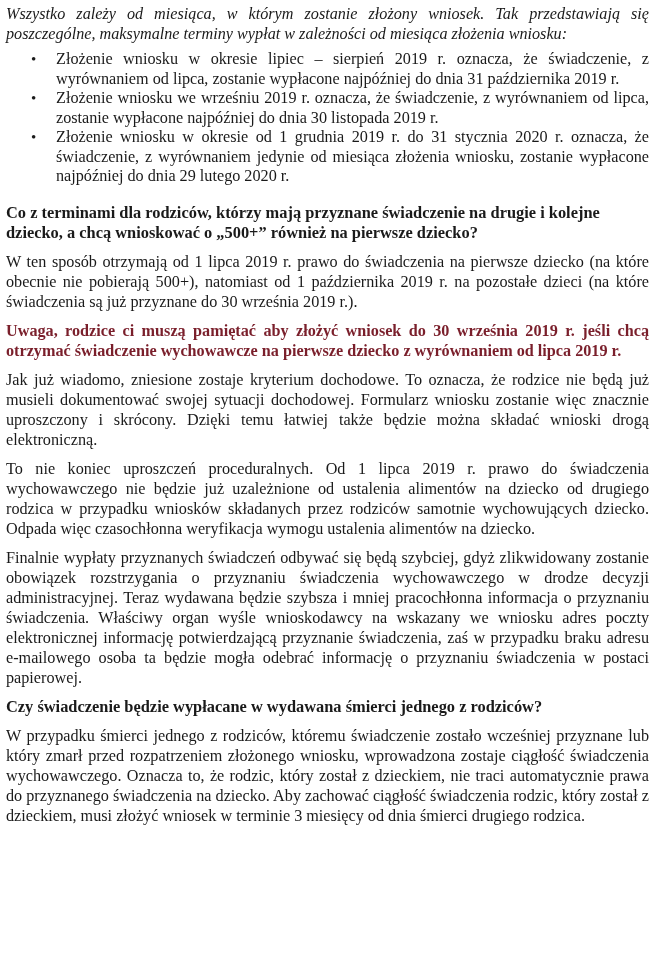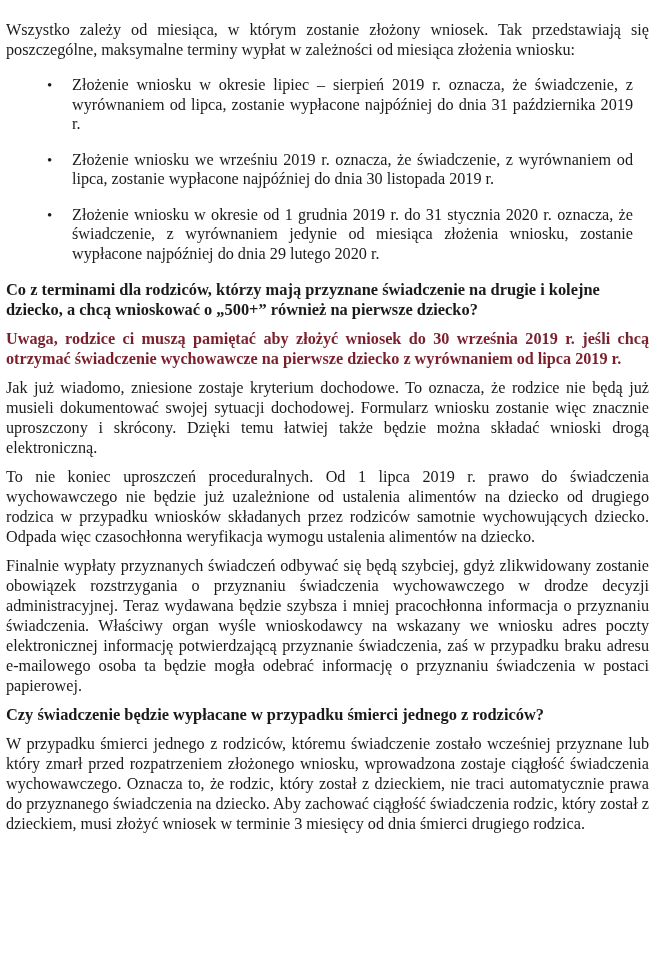--- a/index.html
+++ b/index.html
@@ -14,32 +14,32 @@
       padding: 0 8px 0 6px;
       box-sizing: border-box;
       width: 657px;
     }
     p {
       margin: 0;
       font-size: 16.2px;
       line-height: 20px;
       text-align: justify;
     }
-    .p-intro { padding-top: 20px; }
+    .p-intro { padding-top: 4px; font-style: italic; }
     ul.bullets {
       margin: 6px 0 0 0;
       padding: 0 0 0 50px;
       list-style: none;
     }
     ul.bullets li {
       position: relative;
       font-size: 16.2px;
       line-height: 19.5px;
       text-align: justify;
-      margin: 16px;
+      margin: 0;
     }
     ul.bullets li::before {
       content: "\2022";
       position: absolute;
       left: -25px;
       top: 0;
       font-size: 15px;
     }
     h2 {
       font-size: 16.4px;
@@ -59,22 +59,23 @@
 
   <p class="p-intro">Wszystko zależy od miesiąca, w którym zostanie złożony wniosek. Tak przedstawiają się poszczególne, maksymalne  terminy wypłat w zależności od miesiąca złożenia wniosku:</p>
 
   <ul class="bullets">
     <li>Złożenie wniosku w okresie lipiec – sierpień 2019 r. oznacza, że świadczenie, z wyrównaniem od lipca, zostanie wypłacone najpóźniej do dnia 31 października 2019 r.</li>
     <li>Złożenie wniosku we wrześniu 2019 r. oznacza, że świadczenie, z wyrównaniem od lipca, zostanie wypłacone najpóźniej do dnia 30 listopada 2019 r.</li>
     <li>Złożenie wniosku w okresie od 1 grudnia 2019 r. do 31 stycznia 2020 r. oznacza, że świadczenie, z wyrównaniem jedynie od miesiąca złożenia wniosku, zostanie wypłacone najpóźniej do dnia 29 lutego 2020 r.</li>
   </ul>
 
   <h2 class="gap-s">Co z terminami dla rodziców, którzy mają przyznane świadczenie na drugie i kolejne dziecko, a chcą wnioskować o „500+” również na pierwsze dziecko?</h2>
+  <p class="gap-m">W ten sposób otrzymają od 1 lipca 2019 r. prawo do świadczenia na pierwsze dziecko (na które obecnie nie pobierają 500+), natomiast od 1 października 2019 r.  na pozostałe dzieci (na które świadczenia są już przyznane do 30 września 2019 r.).</p>
   <p class="gap-m warning">Uwaga, rodzice ci muszą pamiętać aby złożyć wniosek do 30 września 2019 r.  jeśli chcą otrzymać świadczenie wychowawcze na pierwsze dziecko z wyrównaniem od lipca 2019 r.</p>
 
   <p class="gap-m">Jak już wiadomo, zniesione zostaje kryterium dochodowe. To oznacza, że  rodzice nie będą już musieli dokumentować swojej sytuacji dochodowej. Formularz wniosku zostanie więc znacznie uproszczony i skrócony. Dzięki temu łatwiej także będzie można składać wnioski drogą elektroniczną.</p>
   <p class="gap-m">To nie koniec uproszczeń proceduralnych. Od 1 lipca 2019 r. prawo do świadczenia wychowawczego nie będzie już uzależnione od ustalenia alimentów na dziecko od drugiego rodzica w przypadku wniosków składanych przez rodziców samotnie wychowujących dziecko. Odpada więc czasochłonna weryfikacja wymogu ustalenia alimentów na dziecko.</p>
   <p class="gap-m">Finalnie wypłaty przyznanych świadczeń odbywać się będą szybciej, gdyż zlikwidowany zostanie obowiązek rozstrzygania o przyznaniu świadczenia wychowawczego w drodze decyzji administracyjnej. Teraz  wydawana będzie szybsza i mniej pracochłonna informacja o przyznaniu świadczenia. Właściwy organ wyśle wnioskodawcy na wskazany we wniosku adres poczty elektronicznej informację potwierdzającą przyznanie świadczenia, zaś w przypadku braku adresu e-mailowego osoba ta będzie mogła odebrać informację o przyznaniu świadczenia w postaci papierowej.</p>
 
-  <h2 class="gap-m">Czy świadczenie będzie wypłacane w przypadku śmierci jednego z rodziców?</h2>
+  <h2 class="gap-m">Czy świadczenie będzie wypłacane w wydawana śmierci jednego z rodziców?</h2>
   <p class="gap-m">W przypadku śmierci jednego z rodziców, któremu świadczenie zostało wcześniej przyznane lub który zmarł przed rozpatrzeniem złożonego wniosku, wprowadzona zostaje ciągłość świadczenia wychowawczego. Oznacza to, że rodzic, który został z dzieckiem, nie traci automatycznie prawa do przyznanego świadczenia na dziecko. Aby zachować ciągłość świadczenia  rodzic, który został z dzieckiem, musi złożyć wniosek w terminie 3 miesięcy od dnia śmierci drugiego rodzica.</p>
 
 </div>
 
 </body></html>

